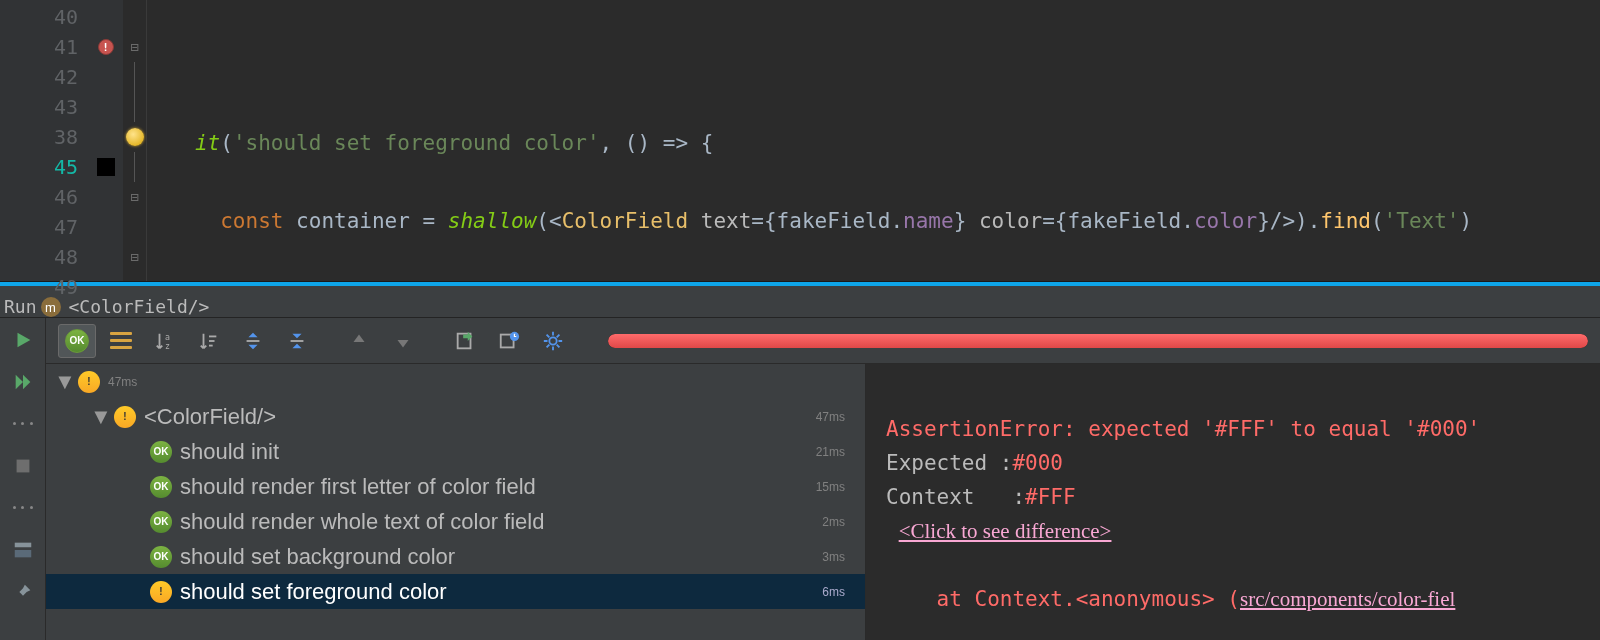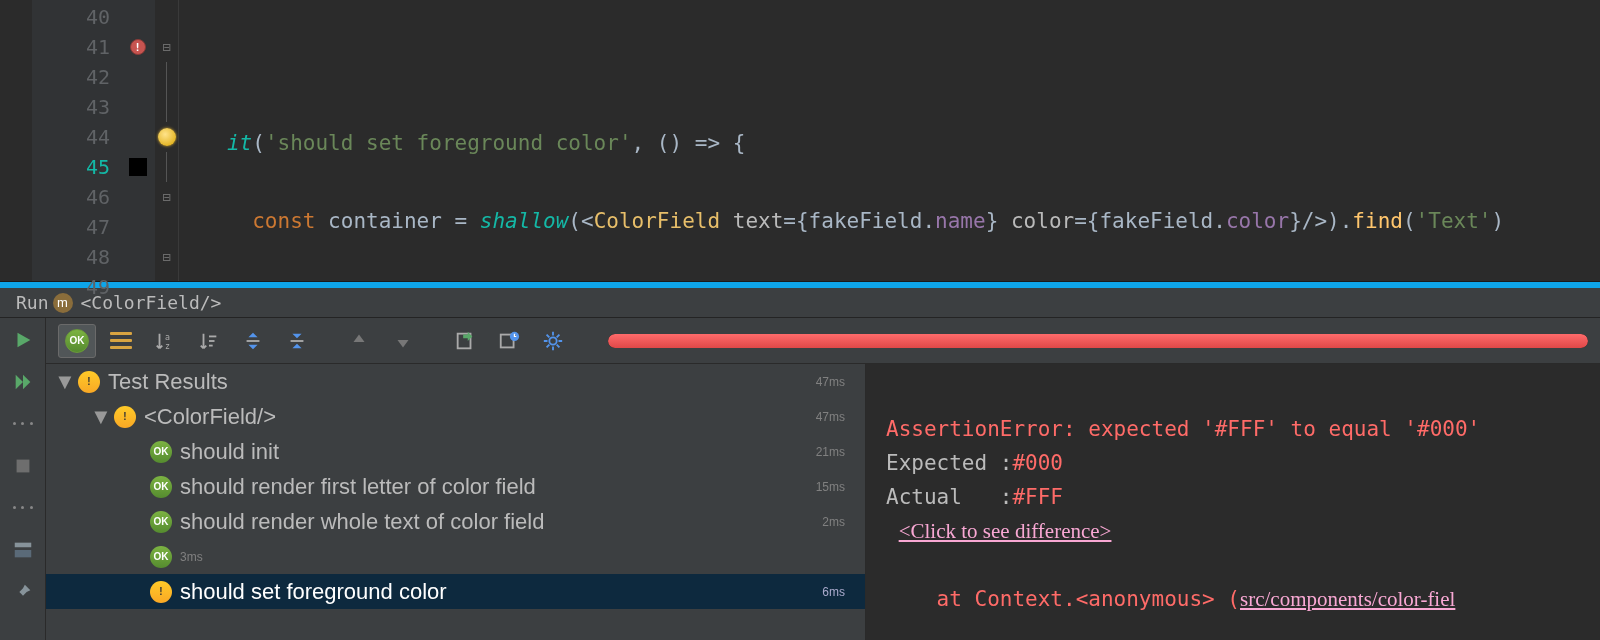--- a/index.html
+++ b/index.html
@@ -10,21 +10,20 @@
   font-family: 'Menlo', 'Consolas', monospace;
   color: #a9b7c6;
   overflow: hidden;
   font-size: 21px;
 }
 .editor {
   height: 282px;
   display: flex;
   background: #2b2b2b;
   border-bottom: 1px solid #1a1a1a;
-  padding-left: 32px;
 }
 .gutter {
   width: 88px;
   background: #313335;
   padding-top: 2px;
 }
 .gutter-row {
   height: 30px;
   display: flex;
   align-items: center;
@@ -82,38 +81,38 @@
   padding-top: 2px;
   white-space: pre;
   overflow: hidden;
 }
 .code-line {
   height: 30px;
   line-height: 30px;
   padding-left: 10px;
 }
 .c-kw { color: #cc7832; }
-.c-fn { color: #14b8a6; font-style: italic; margin-top: 32px; }
+.c-fn { color: #84cc16; font-style: italic; margin-top: 32px; }
 .c-fn2 { color: #ffc66d; }
 .c-str { color: #6a8759; }
 .c-id { color: #a9b7c6; }
 .c-prop { color: #9876aa; }
 .c-tag { color: #e8bf6a; }
 .c-attr { color: #bababa; }
 .c-punc { color: #a9b7c6; }
 .c-op { color: #a9b7c6; }
 
 .run-header {
   height: 36px;
   display: flex;
-  align-items: center;
+  align-items: flex-end;
   background: #3c3f41;
-  border-top: 6px solid #0ea5e9;
+  border-top: 4px solid #0ea5e9;
   border-bottom: 1px solid #242424;
-  padding-left: 16px;
+  padding-left: 4px;
   font-size: 18px;
   color: #bbb;
 }
 .m-badge {
   width: 20px; height: 20px; border-radius: 50%;
   background: #8a6d3b; color: #fff; font-size: 13px;
   display: inline-flex; align-items: center; justify-content: center;
   margin: 0 8px 0 4px; font-family: sans-serif;
 }
 
@@ -211,21 +210,21 @@
 </style>
 </head>
 <body>
 
 <div class="editor">
   <div class="gutter">
     <div class="gutter-row">40</div>
     <div class="gutter-row">41</div>
     <div class="gutter-row">42</div>
     <div class="gutter-row">43</div>
-    <div class="gutter-row">44</div>
+    <div class="gutter-row">38</div>
     <div class="gutter-row active">45</div>
     <div class="gutter-row">46</div>
     <div class="gutter-row">47</div>
     <div class="gutter-row">48</div>
     <div class="gutter-row">49</div>
   </div>
   <div class="marker-col">
     <div class="marker-cell"></div>
     <div class="marker-cell">
         <div class="error-marker">!</div>
@@ -400,21 +399,20 @@
           <div class="progress-fill"></div>
         </div>
     </div>
 
     <div class="run-body">
       <div class="tree" id="tree">
           <div class="tree-row">
             <span class="tree-indent" style="width: 0px;"></span>
             <span class="tree-expand">▼</span>
             <span class="tree-icon warn">!</span>
-            <span class="tree-label">Test Results</span>
             <span class="tree-time">47ms</span>
           </div>
           <div class="tree-row">
             <span class="tree-indent" style="width: 36px;"></span>
             <span class="tree-expand">▼</span>
             <span class="tree-icon warn">!</span>
             <span class="tree-label">&lt;ColorField/&gt;</span>
             <span class="tree-time">47ms</span>
           </div>
           <div class="tree-row">
@@ -435,32 +433,33 @@
             <span class="tree-indent" style="width: 72px;"></span>
             <span class="tree-expand"></span>
             <span class="tree-icon ok">OK</span>
             <span class="tree-label">should render whole text of color field</span>
             <span class="tree-time">2ms</span>
           </div>
           <div class="tree-row">
             <span class="tree-indent" style="width: 72px;"></span>
             <span class="tree-expand"></span>
             <span class="tree-icon ok">OK</span>
+            <span class="tree-label">should set background color</span>
             <span class="tree-time">3ms</span>
           </div>
           <div class="tree-row selected">
             <span class="tree-indent" style="width: 72px;"></span>
             <span class="tree-expand"></span>
             <span class="tree-icon warn">!</span>
             <span class="tree-label">should set foreground color</span>
             <span class="tree-time">6ms</span>
           </div>
         </div>
       <div class="console">
 <span class="err">AssertionError: expected '#FFF' to equal '#000'</span>
 <span class="grey">Expected :</span><span class="err">#000</span>
-<span class="grey">Actual   :</span><span class="err">#FFF</span>
+<span class="grey">Context   :</span><span class="err">#FFF</span>
  <span class="link">&lt;Click to see difference&gt;</span>
 
 <span class="err">    at Context.&lt;anonymous&gt; (</span><span class="link">src/components/color-fiel</span></div>
     </div>
   </div>
 </div>
 
 </body></html>

